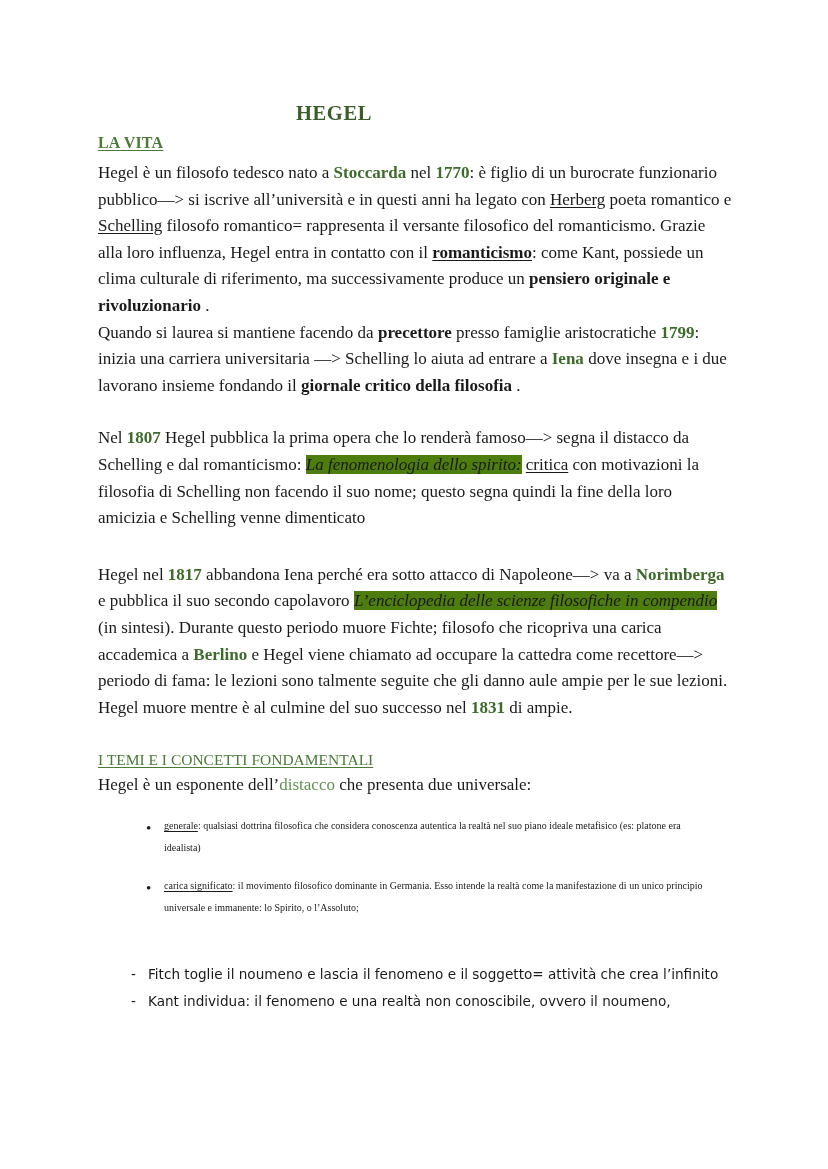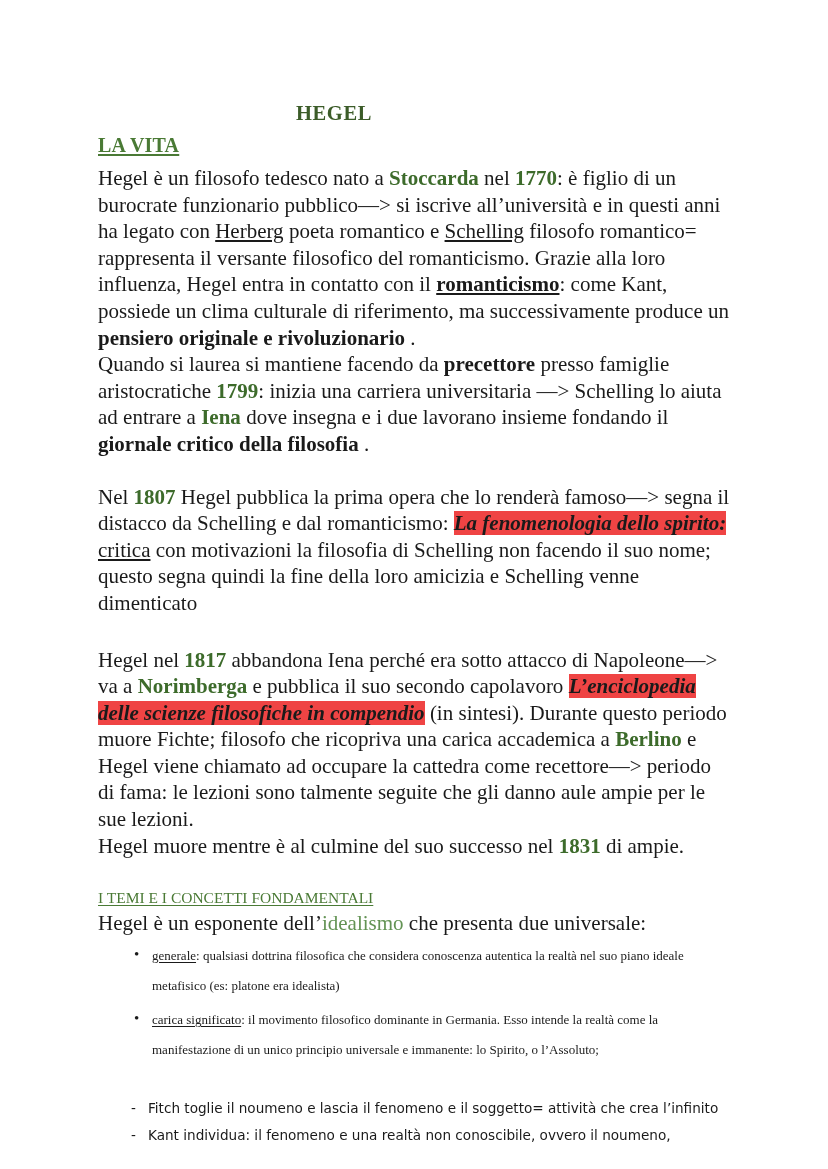--- a/index.html
+++ b/index.html
@@ -35,57 +35,57 @@
     top: 102px;
     font-family: "Liberation Serif", "DejaVu Serif", serif;
   }
   .body-col {
     position: absolute;
     left: 98px;
     top: 134px;
     width: 634px;
   }
   .sec-head {
-    font-size: 20px;
+    font-size: 16px;
     font-weight: bold;
     color: #4a7a35;
     text-decoration: underline;
     text-underline-offset: 2px;
     letter-spacing: 0.2px;
     margin: 0 0 8px 0;
     display: block;
   }
   p.para {
-    font-size: 21px;
+    font-size: 17px;
     line-height: 26.6px;
     margin: 0;
     text-align: left;
     color: #1a1a1a;
   }
   .gap-md { height: 26px; }
   .gap-lg { height: 30px; }
 
   .g    { color: #3d6b2b; font-weight: bold; }
   .g-lt { color: #639354; }
   .b    { font-weight: bold; }
   .u    { text-decoration: underline; text-underline-offset: 1.5px; }
   .bu   { font-weight: bold; text-decoration: underline; text-underline-offset: 1.5px; }
-  .hl   { background-color: #ef4444; font-style: italic; font-weight: bold; }
+  .hl   { background-color: #4d7c0f; font-style: italic; }
 
   ul.bullets {
     list-style: none;
     margin: 0;
     padding: 0;
   }
   ul.bullets > li {
     position: relative;
     padding-left: 50px;
-    font-size: 13px;
-    line-height: 30px;
-    margin: 4px;
+    font-size: 10px;
+    line-height: 22px;
+    margin: 16px;
   }
   ul.bullets > li::before {
     content: "\2022";
     position: absolute;
     left: 32px;
     top: 0;
     font-size: 15px;
     line-height: 26.6px;
     color: #1a1a1a;
   }
@@ -143,21 +143,21 @@
     <div class="gap-lg"></div>
 
     <p class="para"><span>Hegel nel </span><span class="g">1817</span><span>  abbandona Iena perché era sotto attacco di Napoleone—&gt; va a </span><span class="g">Norimberga</span><span> e pubblica il suo secondo capolavoro </span><span class="hl">L’enciclopedia delle scienze filosofiche in compendio</span><span> (in sintesi). Durante questo periodo muore Fichte; filosofo che ricopriva una carica accademica a </span><span class="g">Berlino</span><span> e Hegel viene chiamato ad occupare la cattedra come recettore—&gt; periodo di fama: le lezioni sono talmente seguite che gli danno aule ampie per le sue lezioni.</span></p>
 
     <p class="para"><span>Hegel muore mentre è al culmine del suo successo nel </span><span class="g">1831</span><span> di ampie.</span></p>
 
     <div class="gap-lg"></div>
 
     <span class="sec2-head">I TEMI E I CONCETTI FONDAMENTALI</span>
 
-    <p class="para"><span>Hegel è un esponente dell’</span><span class="g-lt">idealismo</span><span> che presenta due universale:</span></p>
+    <p class="para"><span>Hegel è un esponente dell’</span><span class="g-lt">distacco</span><span> che presenta due universale:</span></p>
 
     <ul class="bullets">
       <li><span class="u">generale</span><span>: qualsiasi dottrina filosofica che considera conoscenza autentica la realtà nel suo piano ideale metafisico (es: platone era idealista)</span></li>
       <li><span class="u">carica significato</span><span>: il movimento filosofico dominante in Germania. Esso intende la realtà come la manifestazione di un unico principio universale e immanente: lo Spirito, o l’Assoluto;</span></li>
     </ul>
 
     <div class="gap-md"></div>
 
     <ul class="dashes">
       <li>Fitch toglie il noumeno e lascia il fenomeno e il soggetto= attività che crea l’infinito</li>

